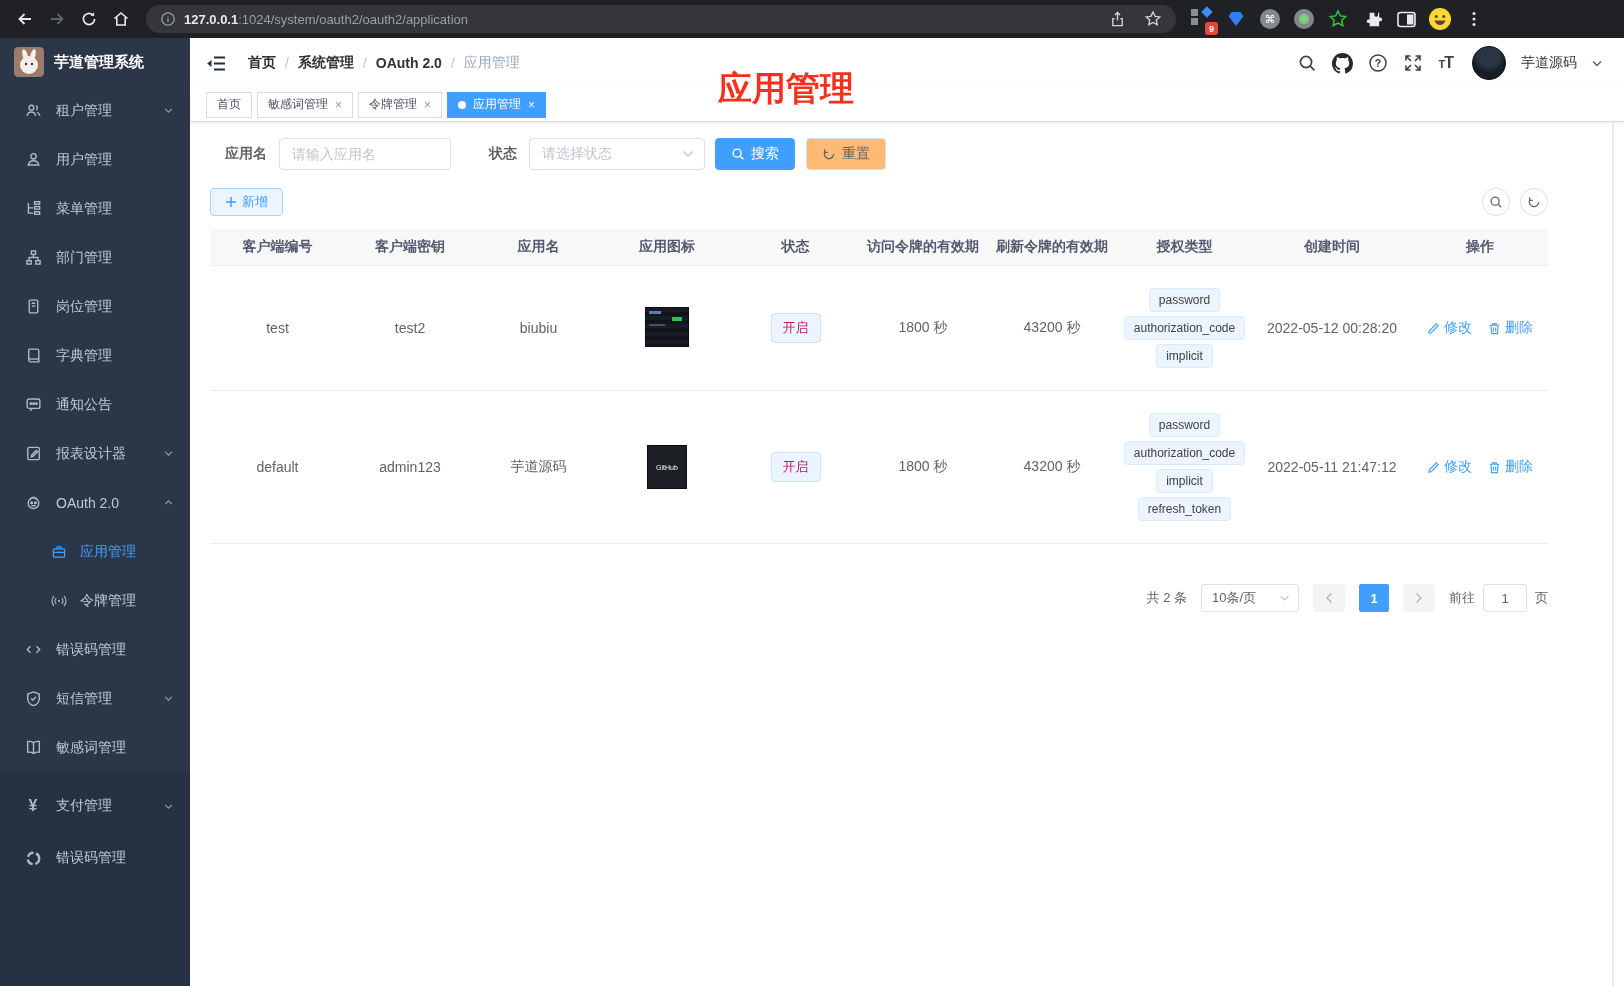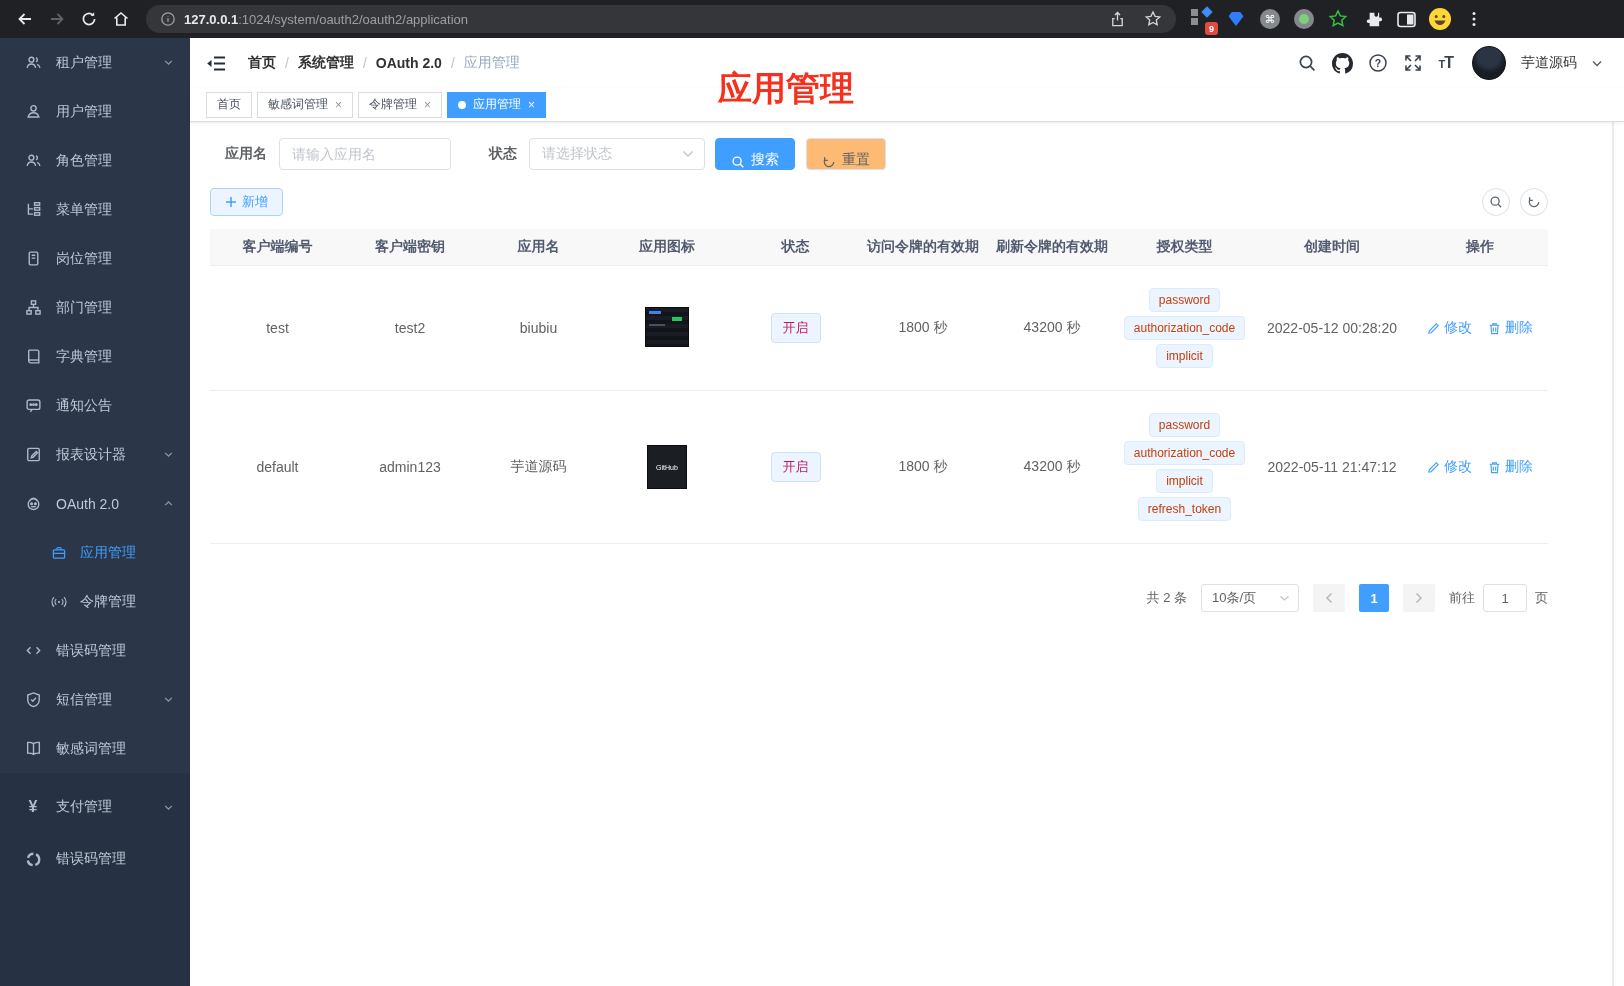--- a/index.html
+++ b/index.html
@@ -65,21 +65,21 @@
   .annotation { position:absolute; left:718px; top:66px; font-size:34px; font-weight:700; color:#f6301c; z-index:9; }
 
   
   .content { padding:16px 76px 0 20px; position:relative; }
   .filters { display:flex; align-items:center; padding-left:15px; }
   .f-label { font-size:14px; font-weight:700; color:#606266; margin-right:12px; }
   .f-input { width:172px; height:32px; border:1px solid #dcdfe6; border-radius:4px; padding:0 12px; font-size:14px; color:#606266; outline:none; font-family:inherit; }
   .f-input::placeholder { color:#c0c4cc; }
   .f-select { width:176px; height:32px; border:1px solid #dcdfe6; border-radius:4px; display:flex; align-items:center; justify-content:space-between; padding:0 10px 0 12px; font-size:14px; color:#c0c4cc; cursor:pointer; }
   .gap38 { width:38px; } .gap10 { width:10px; } .gap11 { width:11px; }
-  .btn { height:32px; border-radius:4px; font-size:14px; display:inline-flex; align-items:flex-end; gap:6px; padding:0 15px; cursor:pointer; border:1px solid transparent; font-family:inherit; }
+  .btn { height:32px; border-radius:4px; font-size:14px; display:inline-flex; align-items:center; gap:6px; padding:0 15px; cursor:pointer; border:1px solid transparent; font-family:inherit; }
   .btn-primary { background:#409eff; border-color:#409eff; color:#fff; }
   .btn-plain { background:#fdba74; border-color:#dcdfe6; color:#606266; }
   .toolbar { display:flex; align-items:center; justify-content:space-between; margin-top:18px; }
   .btn-add { height:28px; background:#ecf5ff; border:1px solid #a9d3ff; color:#409eff; border-radius:4px; font-size:13px; display:inline-flex; align-items:center; gap:5px; padding:0 14px; cursor:pointer; }
   .tools { display:flex; gap:10px; }
   .tool-circle { width:28px; height:28px; border:1px solid #dcdfe6; border-radius:50%; display:flex; align-items:center; justify-content:center; color:#5f6770; cursor:pointer; background:#fff; }
 
   
   .tbl { margin-top:13px; }
   .tr { display:flex; align-items:center; border-bottom:1px solid #ebeef5; }
@@ -90,21 +90,21 @@
   .c6{width:128px}.c7{width:130px}.c8{width:135px}.c9{width:160px}.c10{width:136px}
   .app-thumb1 { width:44px; height:40px; display:inline-block; border:1px solid #0a0c10;
     background:
       linear-gradient(90deg,#3b82f6 0 12px,transparent 0) 3px 3px/12px 3px no-repeat,
       linear-gradient(90deg,#22c55e 0 10px,transparent 0) 26px 9px/10px 4px no-repeat,
       linear-gradient(90deg,#4a5260 0 16px,transparent 0) 3px 16px/16px 2px no-repeat,
       repeating-linear-gradient(#191c22 0 4px,#121419 4px 8px); }
   .app-thumb2 { width:40px; height:44px; background:#1b1f24; border:1px solid #0a0c10; color:#fff; font-size:7px; display:inline-flex; align-items:center; justify-content:center; }
   .status-tag { display:inline-block; padding:5px 11px; background:#ecf5ff; border:1px solid #c9e3ff; border-radius:4px; color:#be185d; font-size:13px; }
   .grants { display:flex; flex-direction:column; align-items:center; gap:4px; }
-  .gtag { display:inline-block; padding:4px 9px; background:#ecf5ff; border:1px solid #d9ecff; border-radius:4px; color:#c2410c; font-size:12px; white-space:nowrap; }
+  .gtag { display:inline-block; padding:4px 9px; background:#ecf5ff; border:1px solid #d9ecff; border-radius:4px; color:#404040; font-size:12px; white-space:nowrap; }
   .acts { display:flex; justify-content:center; gap:16px; }
   .act { color:#409eff; display:inline-flex; align-items:center; gap:4px; cursor:pointer; font-size:14px; }
 
   
   .pager { display:flex; justify-content:flex-end; align-items:center; margin-top:40px; gap:14px; font-size:13px; color:#606266; }
   .pg-select { width:98px; height:28px; border:1px solid #dcdfe6; border-radius:3px; display:flex; align-items:center; justify-content:space-between; padding:0 8px 0 10px; color:#606266; cursor:pointer; }
   .pg-btn { width:32px; height:28px; background:#f4f4f5; border-radius:2px; display:flex; align-items:center; justify-content:center; color:#b4b8bf; cursor:pointer; }
   .pg-num { width:30px; height:28px; background:#409eff; color:#fff; border-radius:2px; display:flex; align-items:center; justify-content:center; font-weight:700; cursor:pointer; }
   .pg-goto { display:flex; align-items:center; gap:8px; }
   .pg-input { width:44px; height:28px; border:1px solid #dcdfe6; border-radius:3px; text-align:center; font-size:13px; color:#606266; outline:none; font-family:inherit; }
@@ -196,20 +196,31 @@
           <circle cx="9" cy="3.5" r="1.5" fill="#e8eaed"></circle>
           <circle cx="9" cy="9" r="1.5" fill="#e8eaed"></circle>
           <circle cx="9" cy="14.5" r="1.5" fill="#e8eaed"></circle>
         </svg>
     </div>
   </div>
 
   <div class="app">
 
     <div class="sidebar">
+      <div class="logo">
+        <svg class="logo-img" viewBox="0 0 30 30">
+            <rect width="30" height="30" rx="4" fill="#9c7b6b"></rect>
+            <ellipse cx="11" cy="8" rx="2.5" ry="6" fill="#f4efe9" transform="rotate(-15 11 8)"></ellipse>
+            <ellipse cx="19" cy="8" rx="2.5" ry="6" fill="#f4efe9" transform="rotate(15 19 8)"></ellipse>
+            <circle cx="15" cy="18" r="9" fill="#f4efe9"></circle>
+            <circle cx="12" cy="17" r="1.2" fill="#3a2e28"></circle>
+            <circle cx="18" cy="17" r="1.2" fill="#3a2e28"></circle>
+          </svg>
+        <span class="logo-title">芋道管理系统</span>
+      </div>
 
       <div class="mi">
         <span class="mic">
             <svg width="17" height="17" viewBox="0 0 16 16" fill="none" stroke="currentColor" stroke-width="1.3">
               <circle cx="6" cy="5.4" r="2.3"></circle>
               <path d="M2 13c.5-2.3 2-3.6 4-3.6s3.5 1.3 4 3.6M10.4 3.4a2.3 2.3 0 010 4.1M11.4 9.7c1.6.5 2.3 1.6 2.7 3.3"></path>
             </svg>
           </span>
         <span>租户管理</span>
         <span class="chev">
@@ -222,62 +233,53 @@
       <div class="mi">
         <span class="mic">
             <svg width="17" height="17" viewBox="0 0 16 16" fill="none" stroke="currentColor" stroke-width="1.3">
               <circle cx="8" cy="5" r="2.5"></circle>
               <path d="M3 13.2c.6-2.6 2.6-4 5-4s4.4 1.4 5 4z"></path>
             </svg>
           </span>
         <span>用户管理</span>
       </div>
 
-      <div class="mi">
-        <span class="mic">
-            <svg width="17" height="17" viewBox="0 0 16 16" fill="none" stroke="currentColor" stroke-width="1.3">
-              <circle cx="6" cy="5.4" r="2.3"></circle>
-              <path d="M2 13c.5-2.3 2-3.6 4-3.6s3.5 1.3 4 3.6M10.4 3.4a2.3 2.3 0 010 4.1M11.4 9.7c1.6.5 2.3 1.6 2.7 3.3"></path>
-            </svg>
-          </span>
-        <span>角色管理</span>
-      </div>
 
       <div class="mi">
         <span class="mic">
             <svg width="17" height="17" viewBox="0 0 16 16" fill="none" stroke="currentColor" stroke-width="1.3">
               <path d="M3.2 2.5v9.8h4.3M3.2 7.4h4.3"></path>
               <rect x="9" y="1.6" width="4.8" height="2.4"></rect>
               <rect x="9" y="6.2" width="4.8" height="2.4"></rect>
               <rect x="9" y="11" width="4.8" height="2.4"></rect>
             </svg>
           </span>
         <span>菜单管理</span>
       </div>
 
       <div class="mi">
         <span class="mic">
             <svg width="17" height="17" viewBox="0 0 16 16" fill="none" stroke="currentColor" stroke-width="1.3">
-              <rect x="4" y="2" width="8" height="12" rx="1"></rect>
-              <path d="M6.3 5h3.4M6.3 7.6h3.4"></path>
-            </svg>
-          </span>
-        <span>岗位管理</span>
-      </div>
-
-      <div class="mi">
-        <span class="mic">
-            <svg width="17" height="17" viewBox="0 0 16 16" fill="none" stroke="currentColor" stroke-width="1.3">
               <rect x="6" y="1.8" width="4" height="3.2"></rect>
               <rect x="1.8" y="11" width="4" height="3.2"></rect>
               <rect x="10.2" y="11" width="4" height="3.2"></rect>
               <path d="M8 5v3M3.8 11V8h8.4v3"></path>
             </svg>
           </span>
         <span>部门管理</span>
+      </div>
+
+      <div class="mi">
+        <span class="mic">
+            <svg width="17" height="17" viewBox="0 0 16 16" fill="none" stroke="currentColor" stroke-width="1.3">
+              <rect x="4" y="2" width="8" height="12" rx="1"></rect>
+              <path d="M6.3 5h3.4M6.3 7.6h3.4"></path>
+            </svg>
+          </span>
+        <span>岗位管理</span>
       </div>
 
       <div class="mi">
         <span class="mic">
             <svg width="17" height="17" viewBox="0 0 16 16" fill="none" stroke="currentColor" stroke-width="1.3">
               <path d="M4 2h7.3A1.6 1.6 0 0113 3.6V14H5.2A1.7 1.7 0 013.5 12.3V2.6z"></path>
               <path d="M3.6 11.3H13"></path>
             </svg>
           </span>
         <span>字典管理</span>

